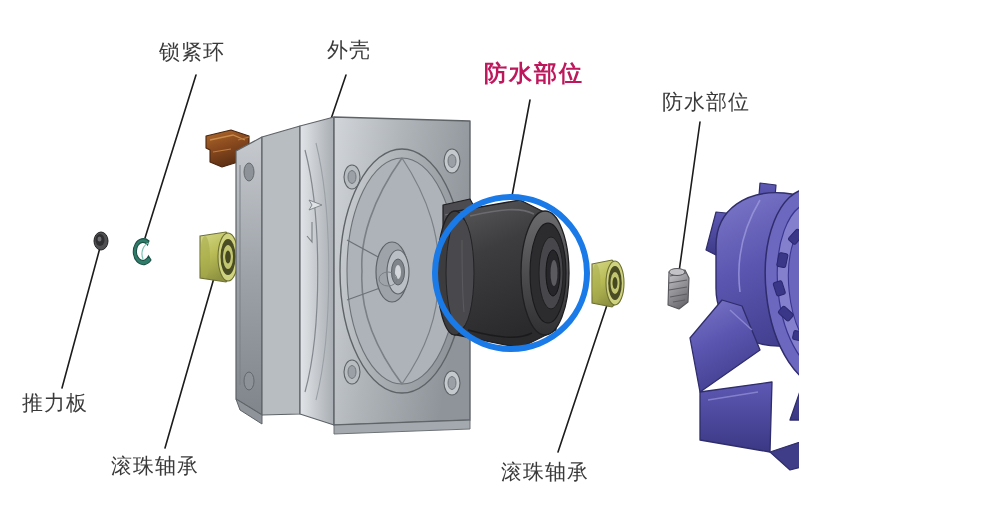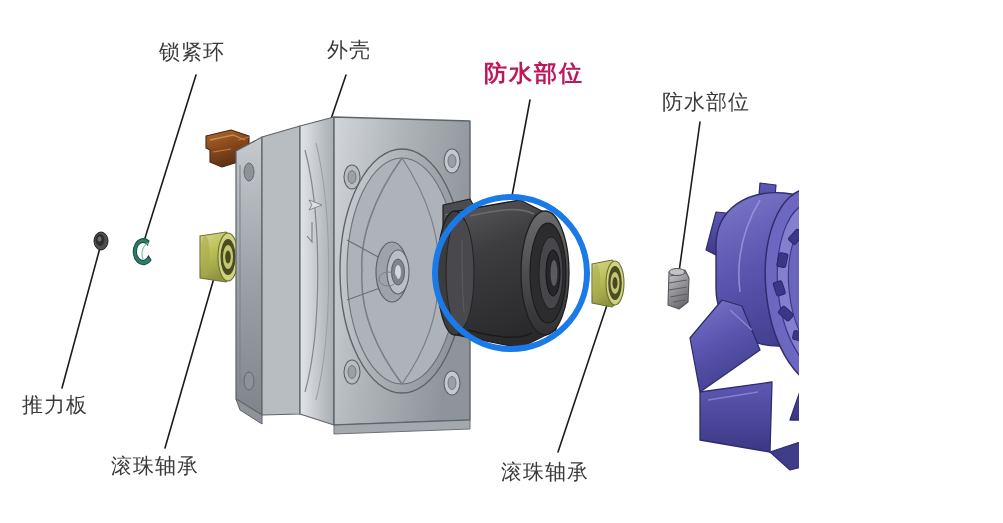--- a/index.html
+++ b/index.html
@@ -34,21 +34,21 @@
     color: #be185d;
     font-weight: bold;
     font-size: 23px;
     letter-spacing: 2px;
   }
   .lbl-lock   { left: 159px; top: 41px;  }
   .lbl-hous   { left: 327px; top: 41px; font-family: Liberation Mono, monospace;  }
   .lbl-water  { left: 484px; top: 62px;  }
   .lbl-spring { left: 662px; top: 91px;  }
   .lbl-rotor  { left: 844px; top: 111px; }
-  .lbl-thrust { left: 22px;  top: 394px; }
+  .lbl-thrust { left: 22px;  top: 394px; font-family: Liberation Mono, monospace; }
   .lbl-bb1    { left: 111px; top: 455px; }
   .lbl-bb2    { left: 501px; top: 461px; }
 </style>
 </head>
 <body>
 
 <div id="stage">
 
   <svg id="artboard" viewBox="0 0 1003 523">
     <defs>

